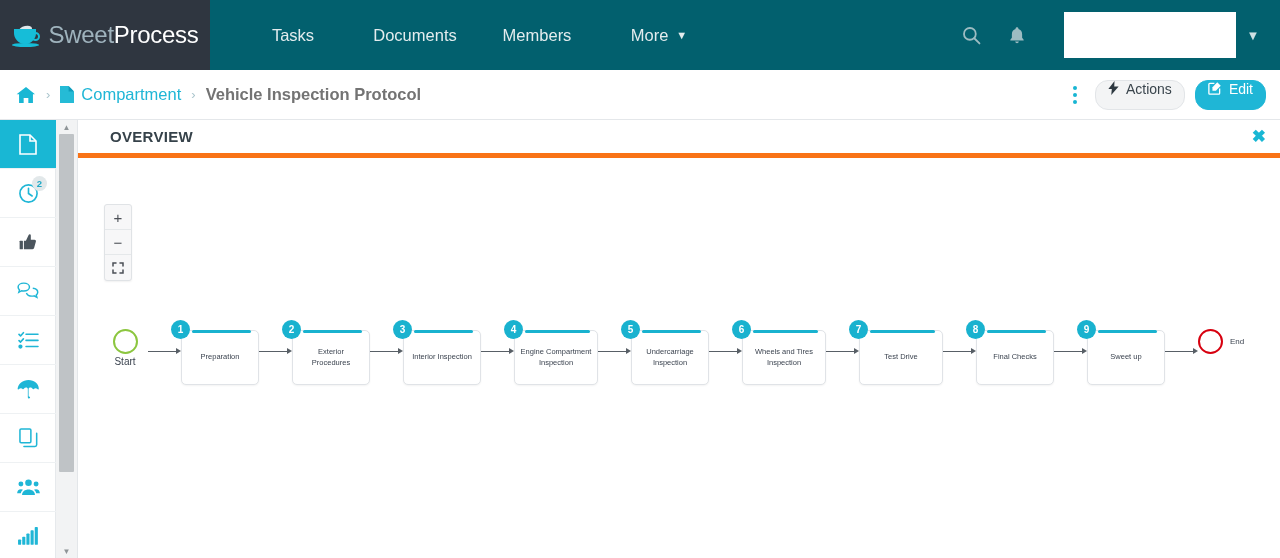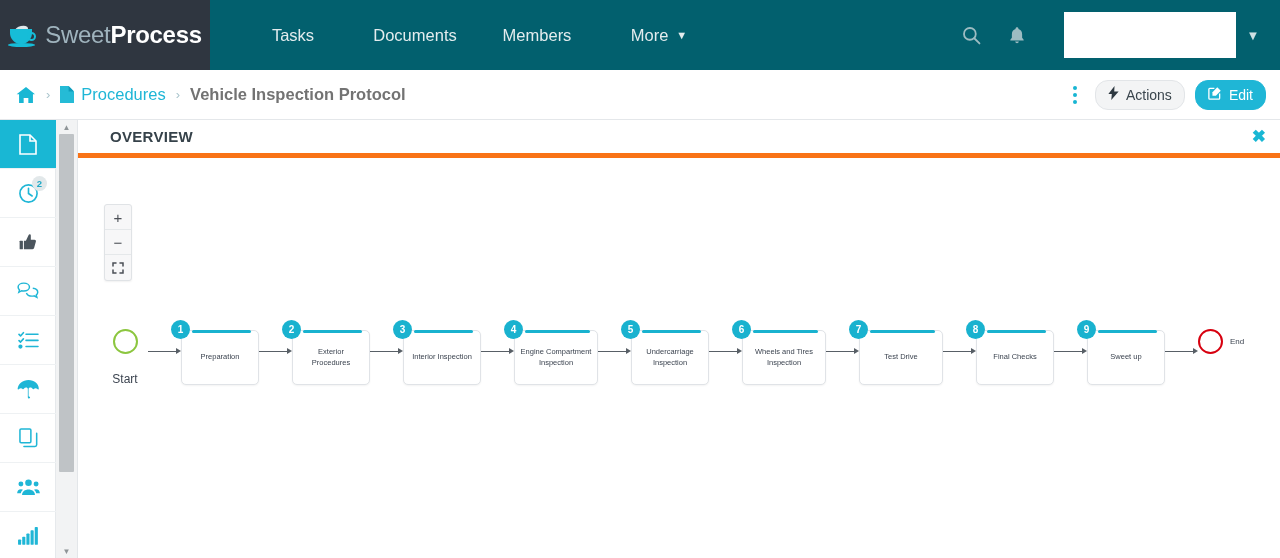--- a/index.html
+++ b/index.html
@@ -42,21 +42,21 @@
     border-radius: 50%;
   }
   .cup-steam {
     position: absolute; left: 7px; top: 4px;
     width: 13px; height: 6px;
     background: #dfe7ea; border-radius: 50% 50% 40% 40%;
     transform: rotate(-12deg);
   }
   .logo-text { font-size: 24px; letter-spacing: -0.3px; white-space: nowrap; }
   .logo-sweet { color: #9fb3bd; font-weight: 400; }
-  .logo-process { color: #ffffff; font-weight: 700; }
+  .logo-process { color: #ffffff; font-weight: 400; }
 
   #nav-items { display: flex; align-items: center; flex: 1; padding-left: 22px; }
   .nav-item {
     color: #e3ecee; font-size: 16.5px;
     padding: 0 0; margin-right: 0;
     height: 70px; display: flex; align-items: center;
     cursor: pointer; user-select: none;
     width: 122px; justify-content: center;
   }
   .nav-caret { margin-left: 8px; font-size: 11px; }
@@ -95,21 +95,21 @@
   .crumb-current {
     color: #737373; font-size: 16.5px; font-weight: 700; white-space: nowrap;
   }
   #crumb-actions { margin-left: auto; display: flex; align-items: center; gap: 10px; }
   #kebab {
     display: flex; flex-direction: column; gap: 3px;
     padding: 4px 8px; cursor: pointer;
   }
   #kebab span { width: 4px; height: 4px; border-radius: 50%; background: #17b5d3; }
   .btn {
-    height: 30px; display: inline-flex; align-items: center;
+    height: 30px; display: inline-flex; align-items: flex-start;
     border-radius: 13px; font-size: 14px; cursor: pointer;
     padding: 0 12px; gap: 7px; white-space: nowrap;
   }
   #actions-btn { background: #f3f4f5; color: #3a454d; border: 1px solid #e2e5e8; }
   #edit-btn { background: #1fb6d6; color: #ffffff; border: 1px solid #1fb6d6; }
 
   
   #body-wrap { display: flex; width: 1280px; height: 438px; }
 
   
@@ -187,21 +187,21 @@
   .term-wrap {
     display: flex; flex-direction: column; align-items: center;
     width: 46px; flex: none; padding-top: 9px;
   }
   .term-circle {
     width: 25px; height: 25px; border-radius: 50%;
     border: 2px solid #8cc63f; background: #ffffff;
   }
   .term-circle.end { border-color: #d7000f; }
   .term-label {
-    font-size: 12px; color: #3c4450; margin-top: 18px;
+    font-size: 10px; color: #3c4450; margin-top: 2px;
   }
   .end-wrap {
     display: flex; align-items: center; gap: 7px; padding-top: 9px;
   }
   .arrow {
     width: 33px; height: 36px; flex: none;
     display: flex; align-items: center; margin-top: 13px;
   }
   .arrow-line {
     height: 1px; background: #585f66; flex: 1;
@@ -298,21 +298,21 @@
       <path d="M11 1 0.6 9.3h2.7V19h5.1v-5.6h5.2V19h5.1V9.3H21z"></path>
     </svg>
   </span>
   <span class="crumb-sep">›</span>
   <span class="crumb-doc-icon">
     <svg width="14" height="17" viewBox="0 0 14 17" fill="#19b7d4">
       <path d="M0 0h8.6L14 5.4V17H0z" opacity=".95"></path>
       <path d="M8.6 0 14 5.4H8.6z" fill="#0e9cbb"></path>
     </svg>
   </span>
-  <span class="crumb-link">Procedures</span>
+  <span class="crumb-link">Compartment</span>
   <span class="crumb-sep">›</span>
   <span class="crumb-current">Vehicle Inspection Protocol</span>
 
   <div id="crumb-actions">
     <div id="kebab">
       <span></span>
         <span></span>
         <span></span>
     </div>
     <div class="btn" id="actions-btn">

